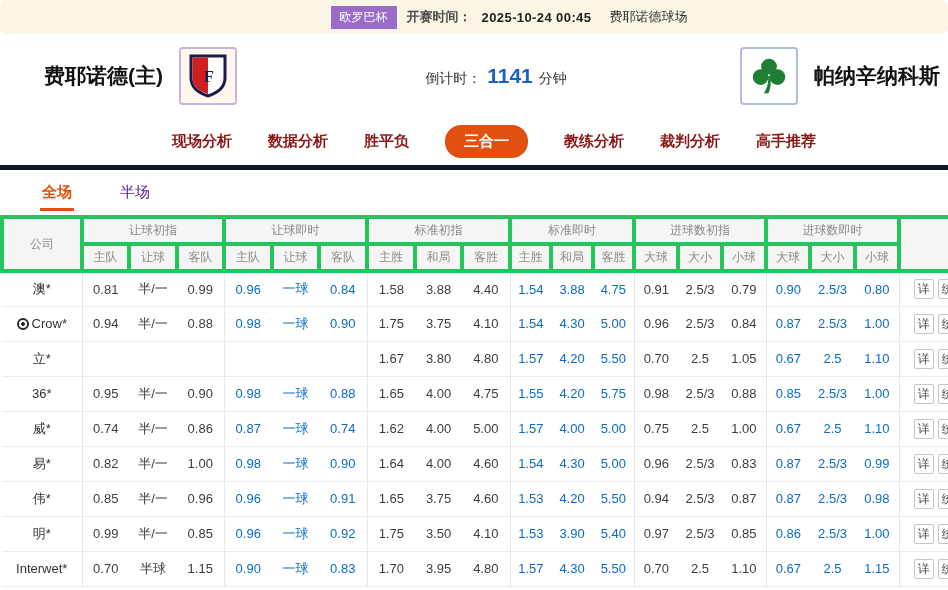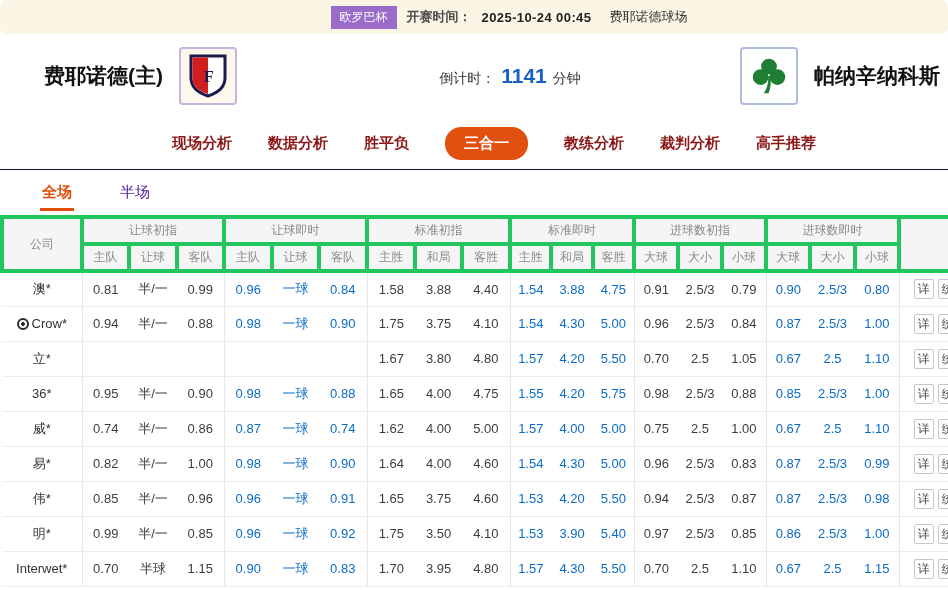--- a/index.html
+++ b/index.html
@@ -15,25 +15,25 @@
   .venue { color:#333; margin-left:8px; }
 
   
   .match-header { height:84px; display:flex; align-items:center; position:relative; padding:0 8px 0 44px; background:#fff; }
   .team { display:flex; align-items:center; gap:16px; }
   .team-away { margin-left:auto; }
   .team-name { font-size:21px; font-weight:bold; color:#121212; white-space:nowrap; }
   .logo-box { width:58px; height:58px; border-radius:4px; display:flex; align-items:center; justify-content:center; flex:0 0 auto; }
   .logo-home { background:#fdf7ec; border:2px solid #c7b3e0; }
   .logo-away { background:#fff; border:2px solid #aebde0; }
-  .countdown { position:absolute; left:50%; transform:translateX(-50%); margin-left:36px; display:flex; align-items:baseline; gap:6px; font-size:14px; color:#333; white-space:nowrap; }
+  .countdown { position:absolute; left:50%; transform:translateX(-50%); margin-left:22px; display:flex; align-items:baseline; gap:6px; font-size:14px; color:#333; white-space:nowrap; }
   .countdown-value { font-size:21px; font-weight:bold; color:#1762c4; }
 
   
-  .nav { height:52px; display:flex; align-items:center; justify-content:center; gap:36px; border-bottom:1px solid #0f172a; padding-left:40px; background:#fff; }
+  .nav { height:52px; display:flex; align-items:center; justify-content:center; gap:36px; border-bottom:5px solid #0f172a; padding-left:40px; background:#fff; }
   .nav-tab { font-size:15px; font-weight:bold; color:#8c1717; cursor:pointer; white-space:nowrap; }
   .nav-tab.active { background:#e2500f; color:#fff; padding:7px 19px; border-radius:16px; }
 
   
   .subtabs { height:45px; display:flex; align-items:center; justify-content:flex-start; gap:44px; padding-left:40px; background:#fff; }
   .subtab { font-size:15px; color:#4c1d95; cursor:pointer; padding:9px 2px 6px; border-bottom:3px solid transparent; }
   .subtab.active { color:#e2500f; font-weight:bold; border-bottom-color:#e2500f; }
 
   
   table.odds { border-collapse:collapse; table-layout:fixed; width:970px; }

